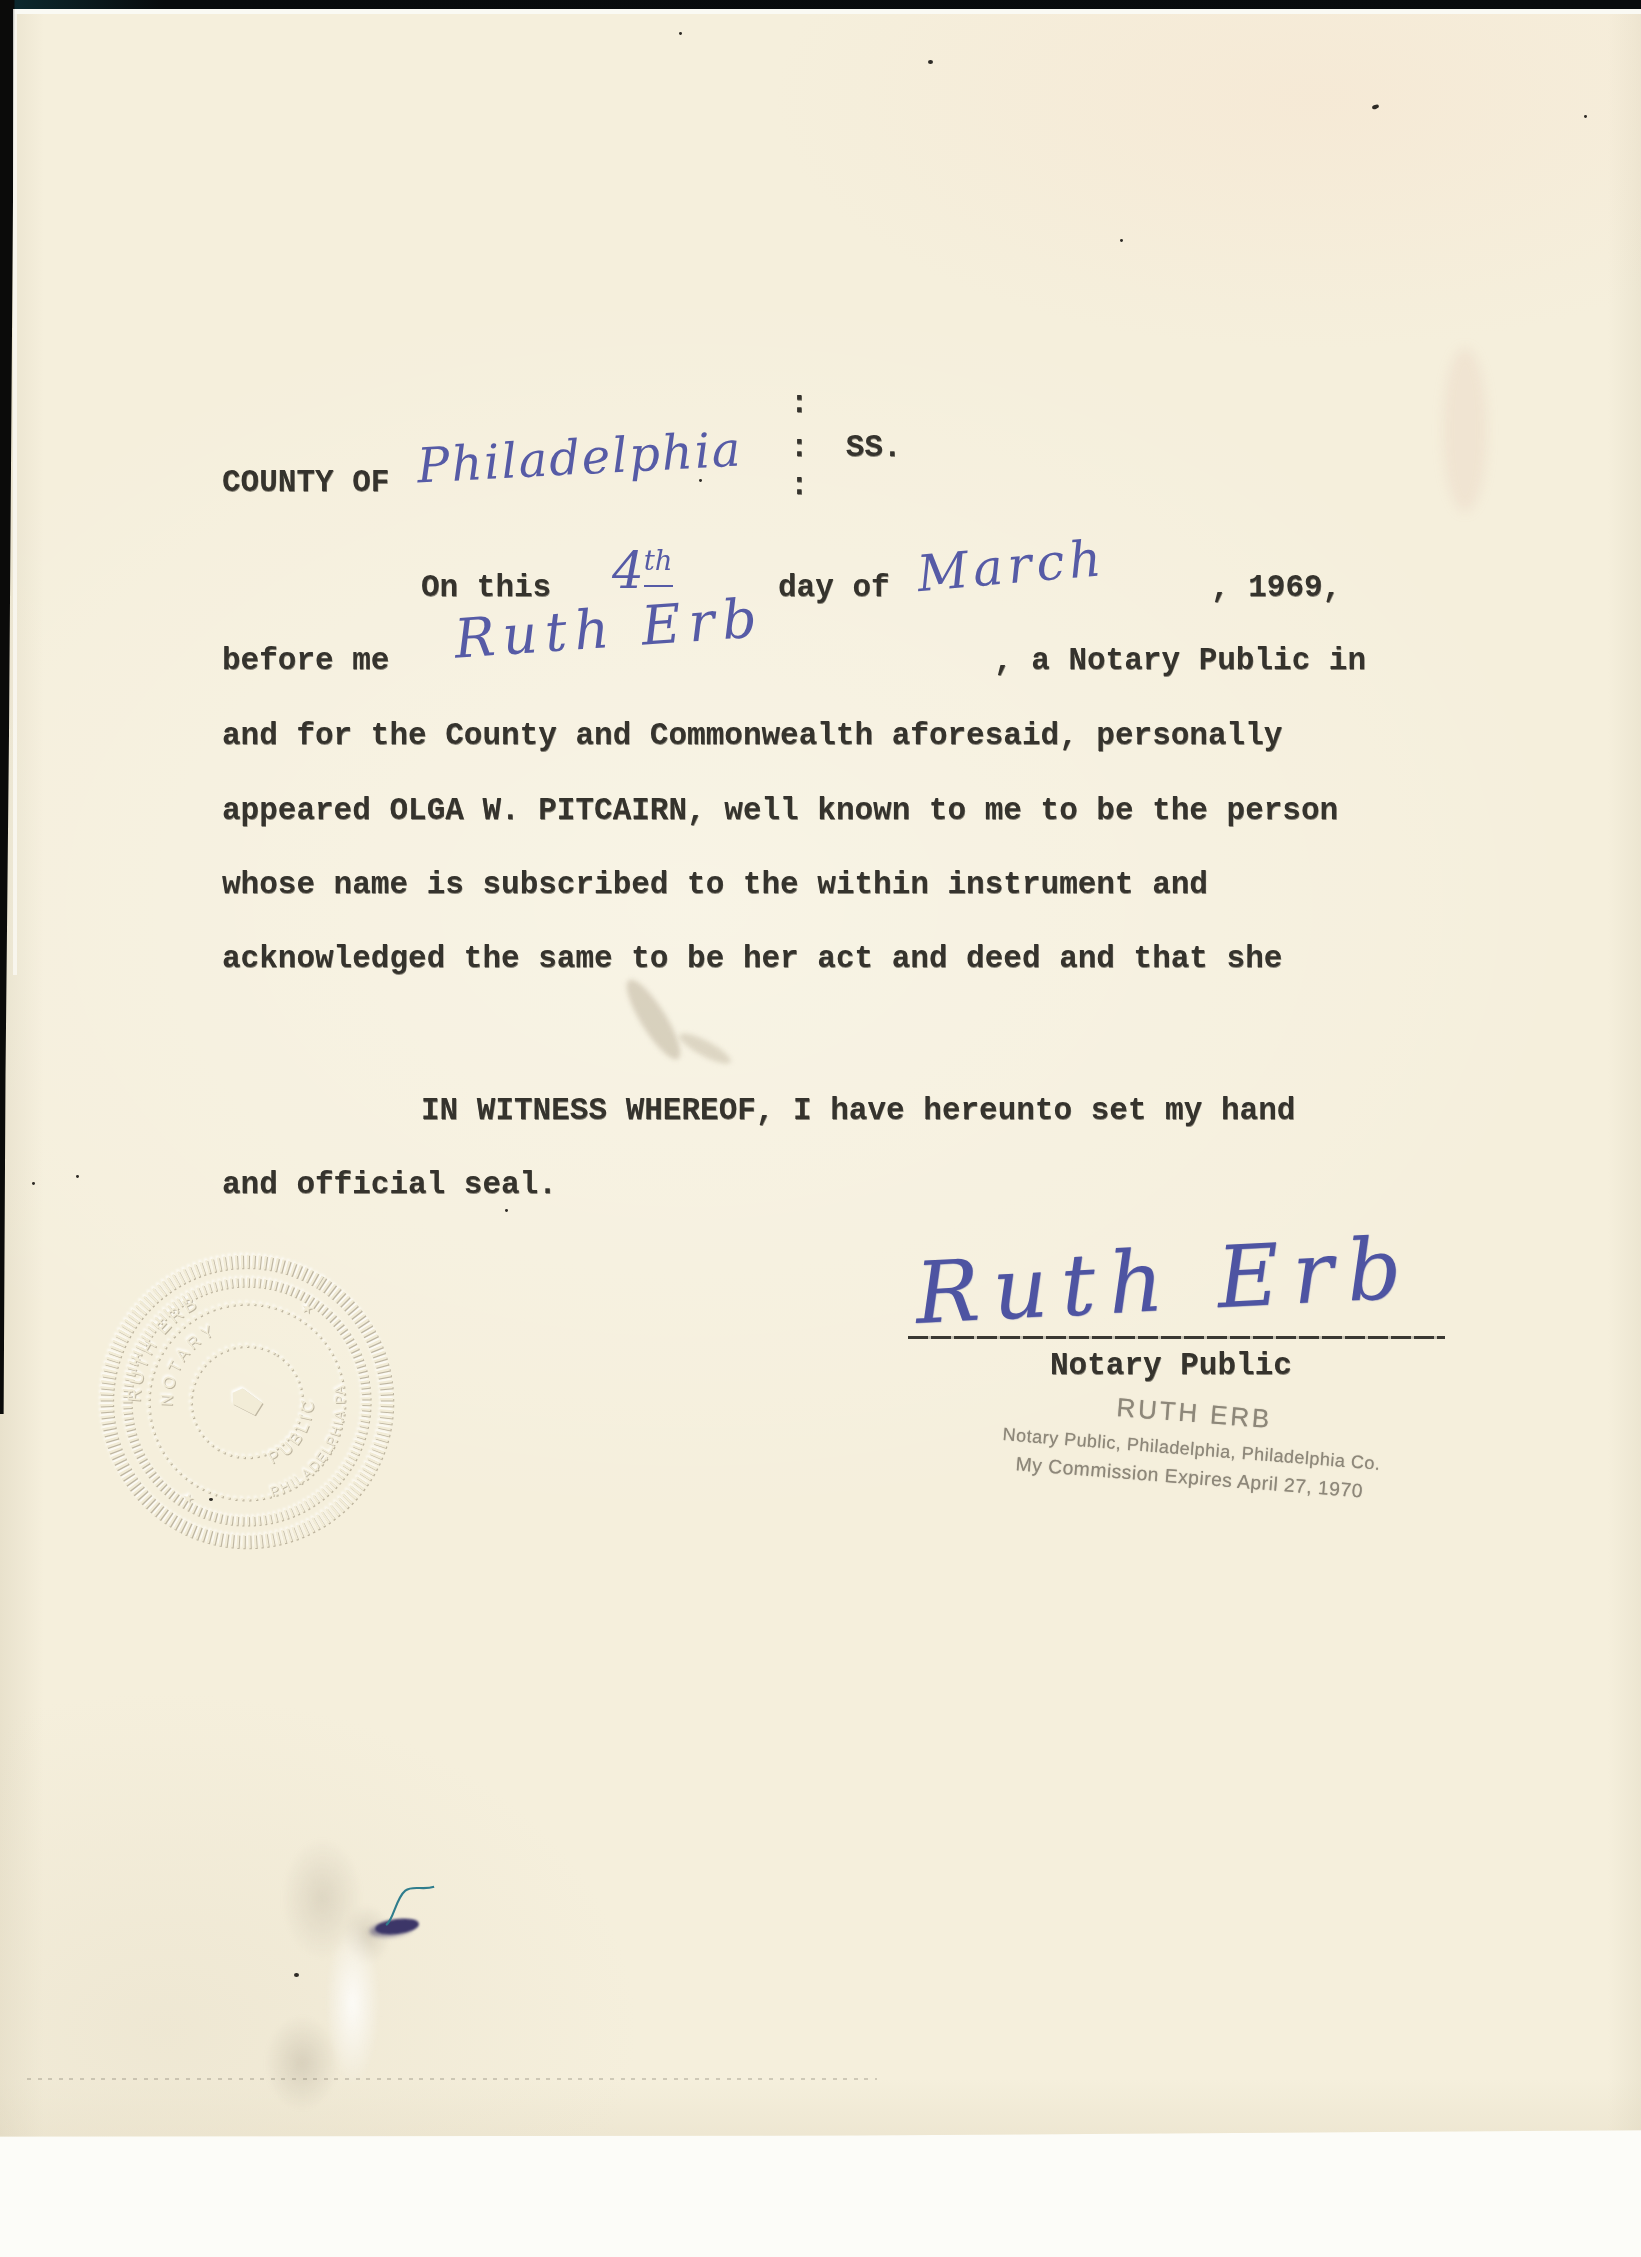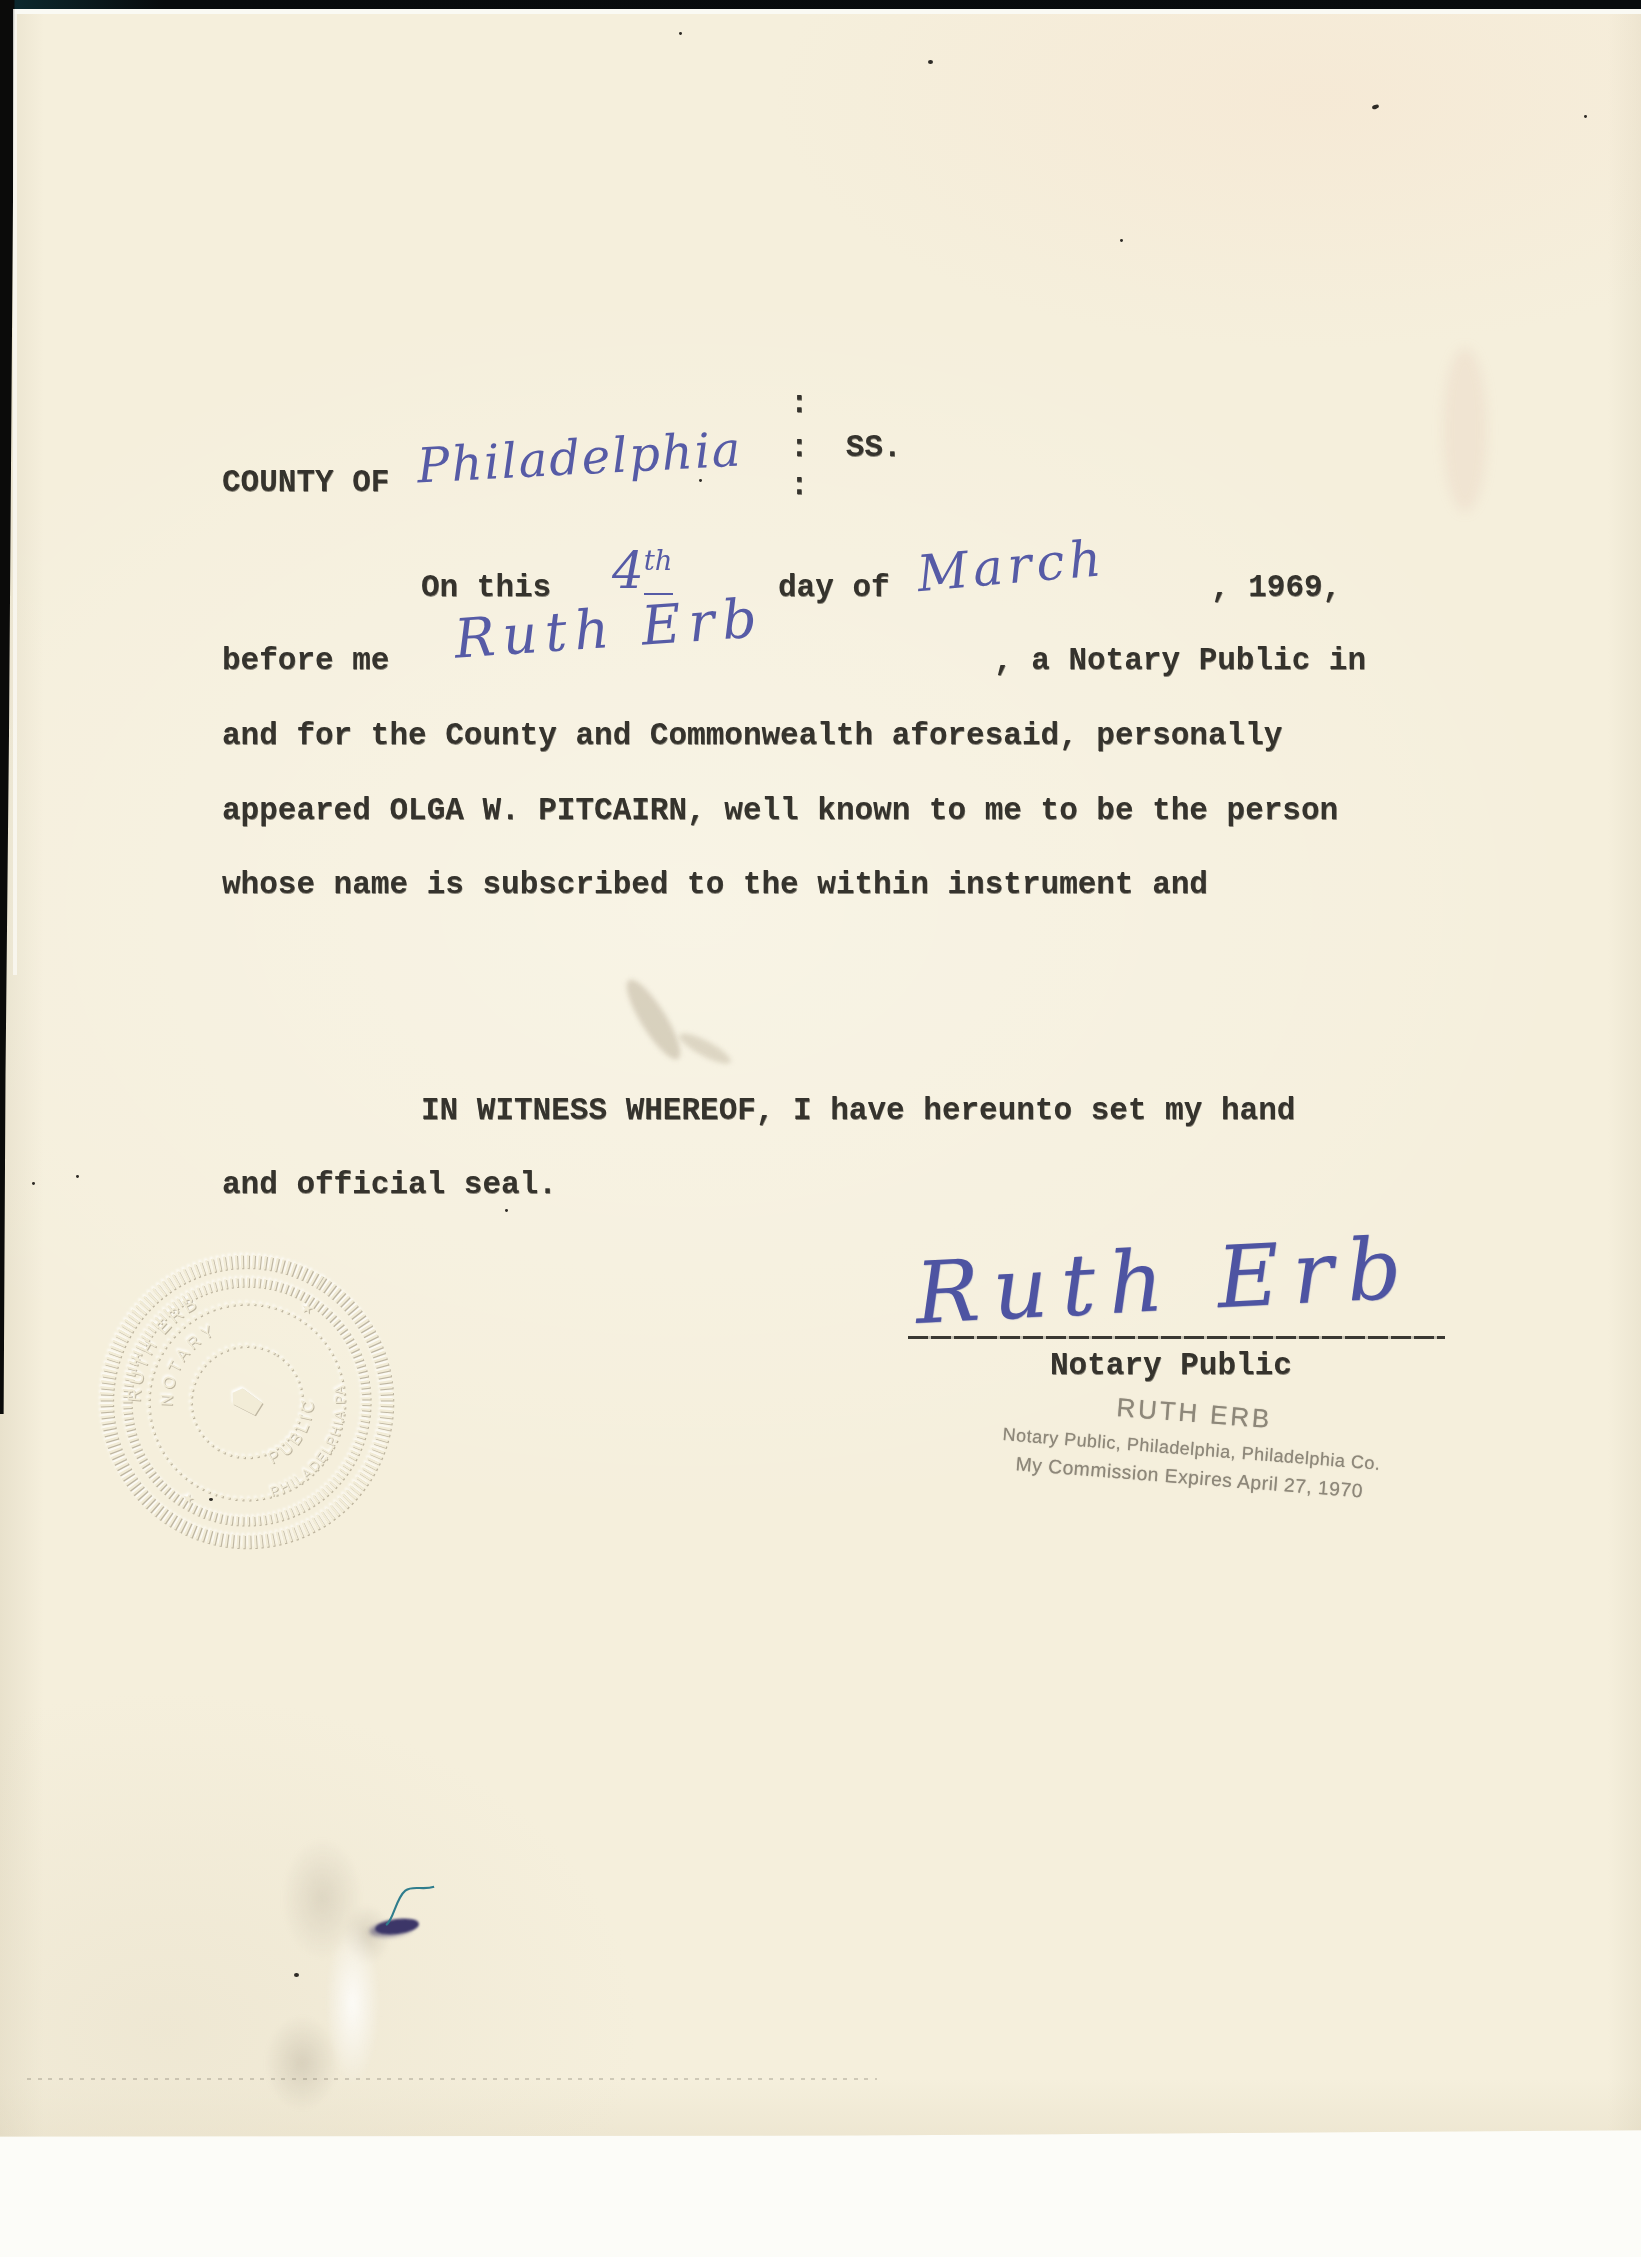--- a/index.html
+++ b/index.html
@@ -26,21 +26,21 @@
       #f5efdc;
     clip-path:polygon(0 0,100% 0,100% 99.7%,52% 99.95%,0 100%);}
 
   
   .t{position:absolute;font-family:"Liberation Mono",monospace;font-weight:700;
      font-size:31px;line-height:1;color:#35332d;white-space:pre;
      text-shadow:0.4px 0.5px 0.6px rgba(48,44,36,.55);}
   
   .hand{position:absolute;font-family:"DejaVu Serif",serif;font-style:italic;
      color:#565ba6;line-height:1;white-space:nowrap;}
-  .sup{font-size:.55em;vertical-align:super;border-bottom:2.9px solid #565ba6;padding-bottom:17px;}
+  .sup{font-size:.55em;vertical-align:super;border-bottom:2.9px solid #565ba6;padding-bottom:9px;}
 
   
   .sig-line{position:absolute;left:908px;top:1336px;width:537px;height:2.9px;
     background:repeating-linear-gradient(90deg,#3a3832 0 20px,rgba(58,56,50,.25) 20px 23px);}
   .signature{font-size:85px;letter-spacing:13.5px;transform:rotate(-3deg);color:#4e54a2;
     text-shadow:0.5px 0.5px 0.8px rgba(78,84,162,.5);}
 
   
   .stamp{position:absolute;left:970px;top:1398px;width:444px;transform:rotate(4.5deg);
     color:#8d8779;text-align:center;text-shadow:0 0 1px rgba(141,135,121,.75);}
@@ -100,20 +100,21 @@
   <div class="hand" style="left:917px;top:541px;font-size:50px;letter-spacing:4.8px;transform:rotate(-5deg);">March</div>
   <div class="t" style="left:1211px;top:572px;">, 1969,</div>
 
   <div class="t" style="left:222px;top:645px;">before me</div>
   <div class="hand" style="left:454px;top:602px;font-size:54px;letter-spacing:7.7px;transform:rotate(-4deg);">Ruth Erb</div>
   <div class="t" style="left:994px;top:645px;">, a Notary Public in</div>
 
   <div class="t" style="left:222px;top:720px;text-align:center;">and for the County and Commonwealth aforesaid, personally</div>
   <div class="t" style="left:222px;top:795px;">appeared OLGA W. PITCAIRN, well known to me to be the person</div>
   <div class="t" style="left:222px;top:869px;">whose name is subscribed to the within instrument and</div>
+  <div class="t" style="left:222px;top:943px;">acknowledged the same to be her act and deed and that she</div>
 
   <div class="t" style="left:421px;top:1095px;">IN WITNESS WHEREOF, I have hereunto set my hand</div>
   <div class="t" style="left:222px;top:1169px;">and official seal.</div>
 
   <div class="hand signature" style="left:915px;top:1238px;">Ruth Erb</div>
   <div class="sig-line"></div>
   <div class="t" style="left:1050px;top:1350px;">Notary Public</div>
 
   <div class="stamp">
     <div class="s1">RUTH ERB</div>

